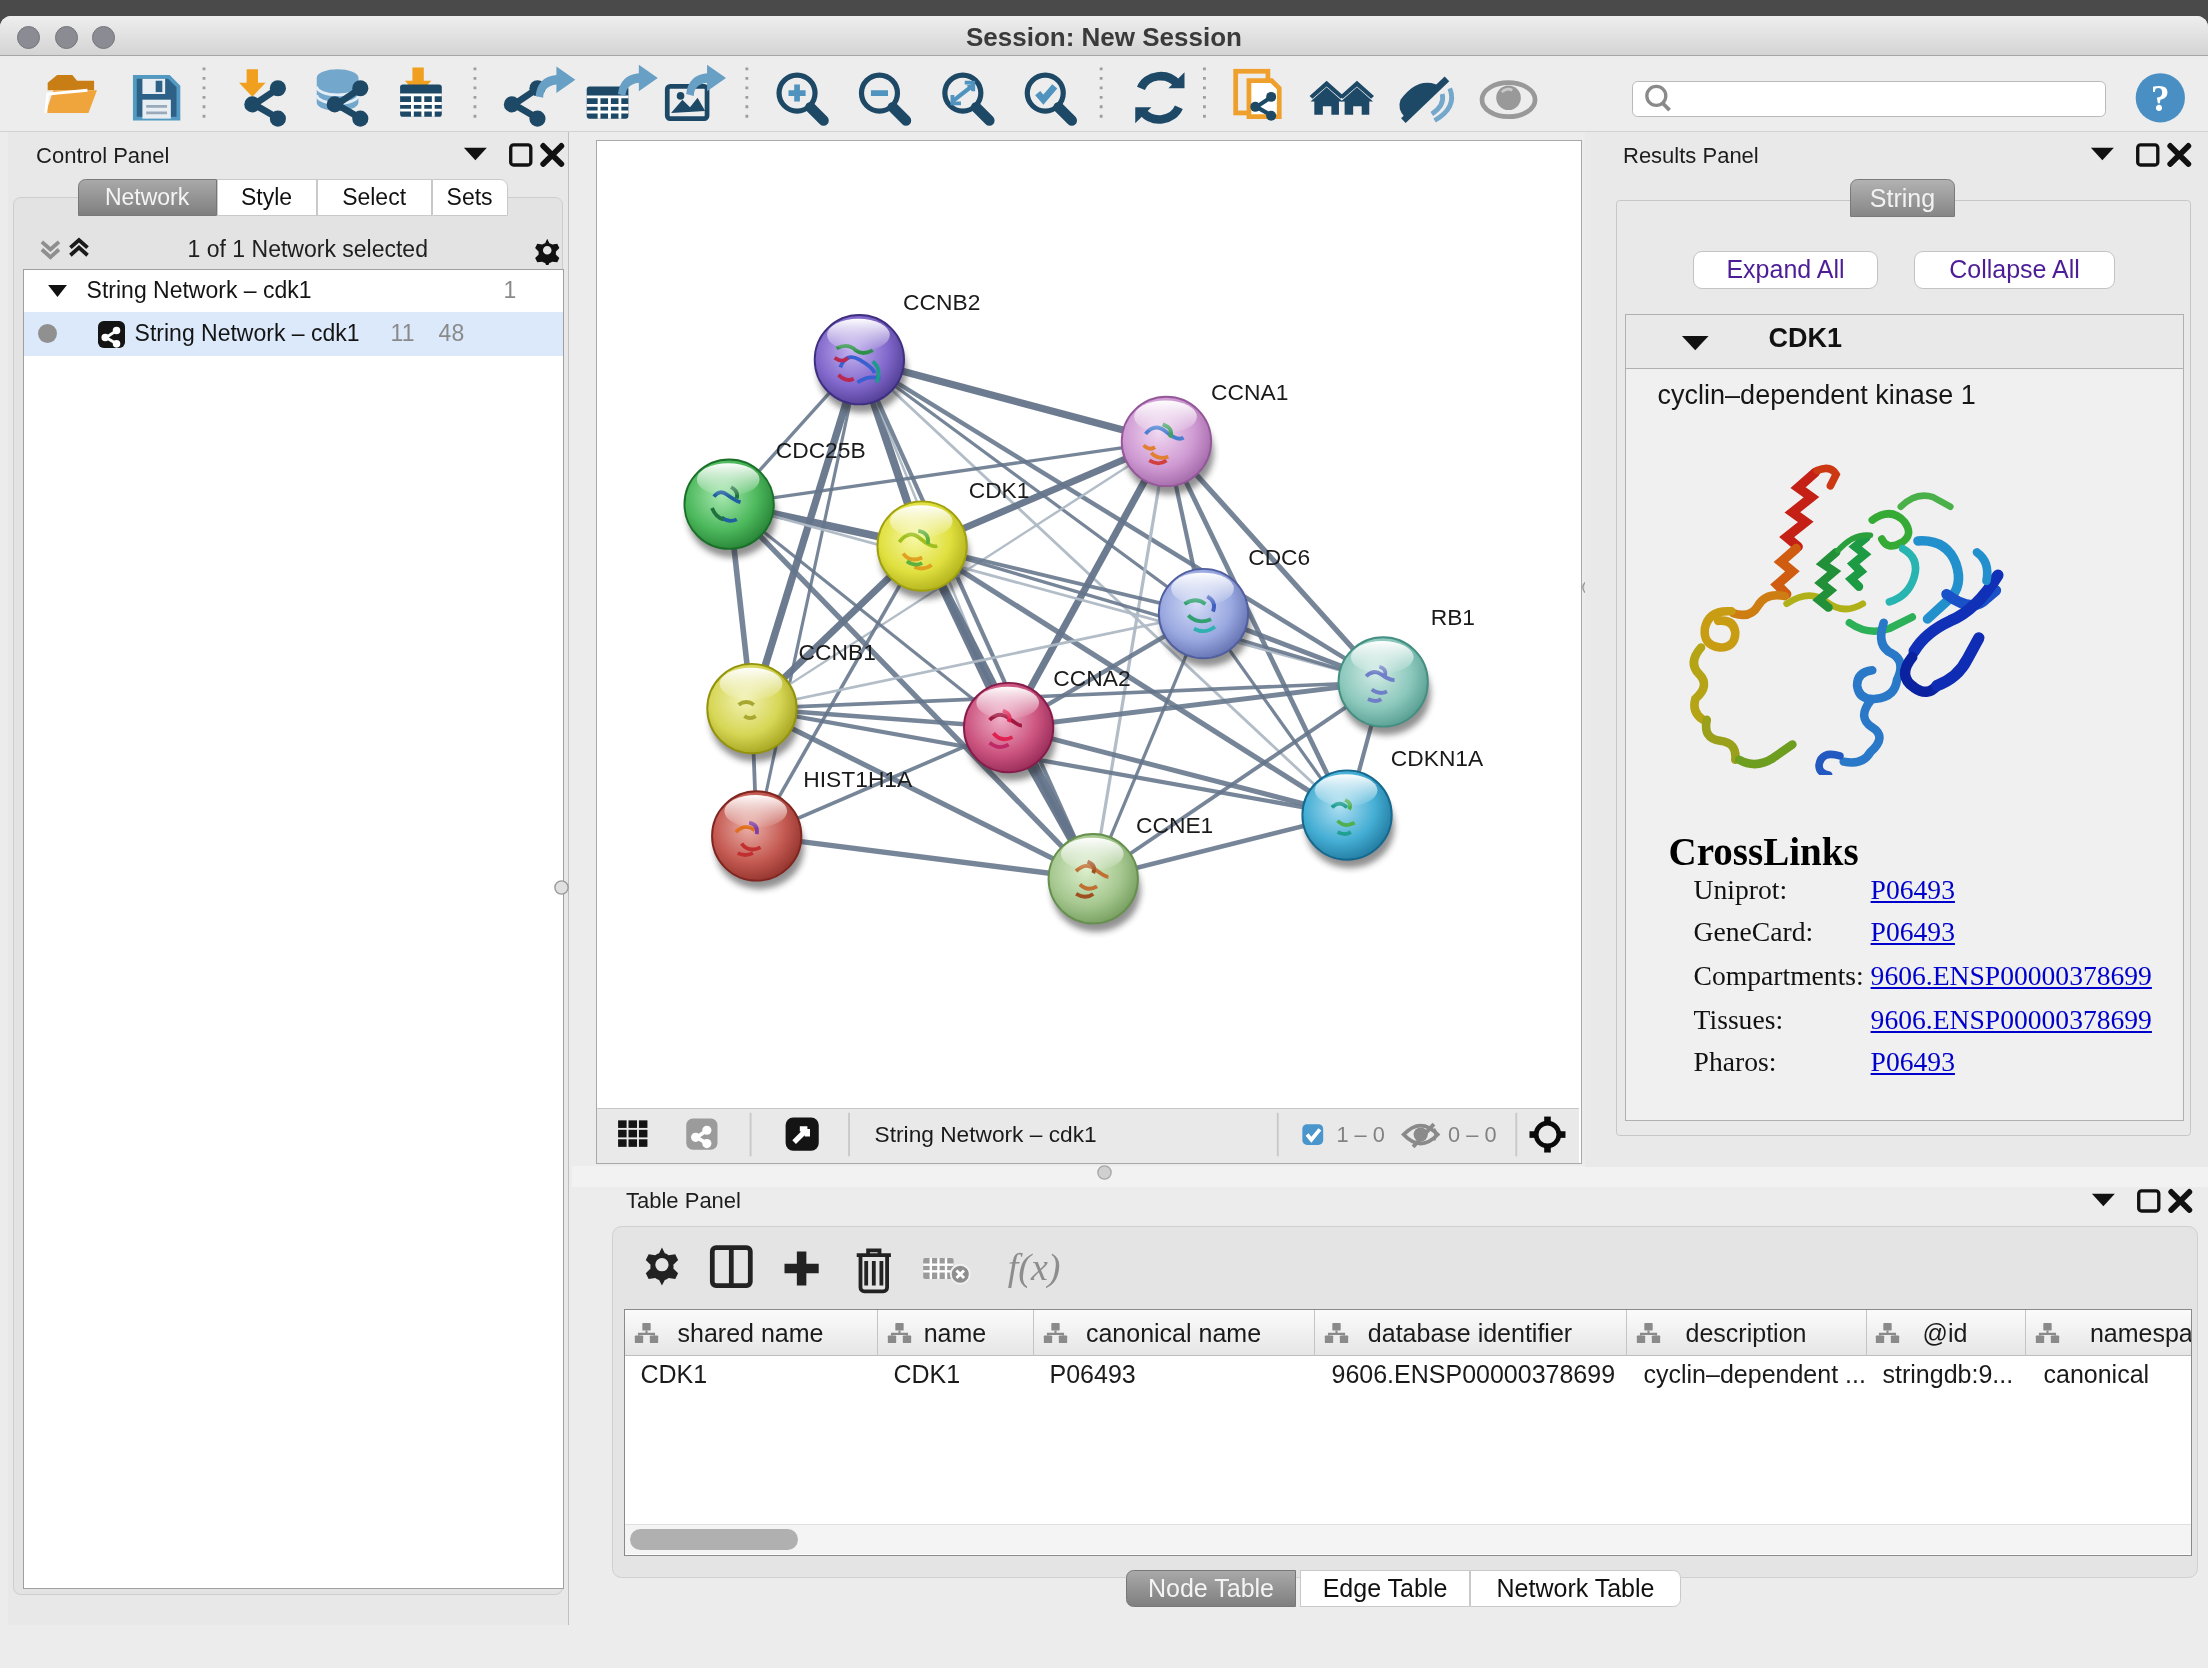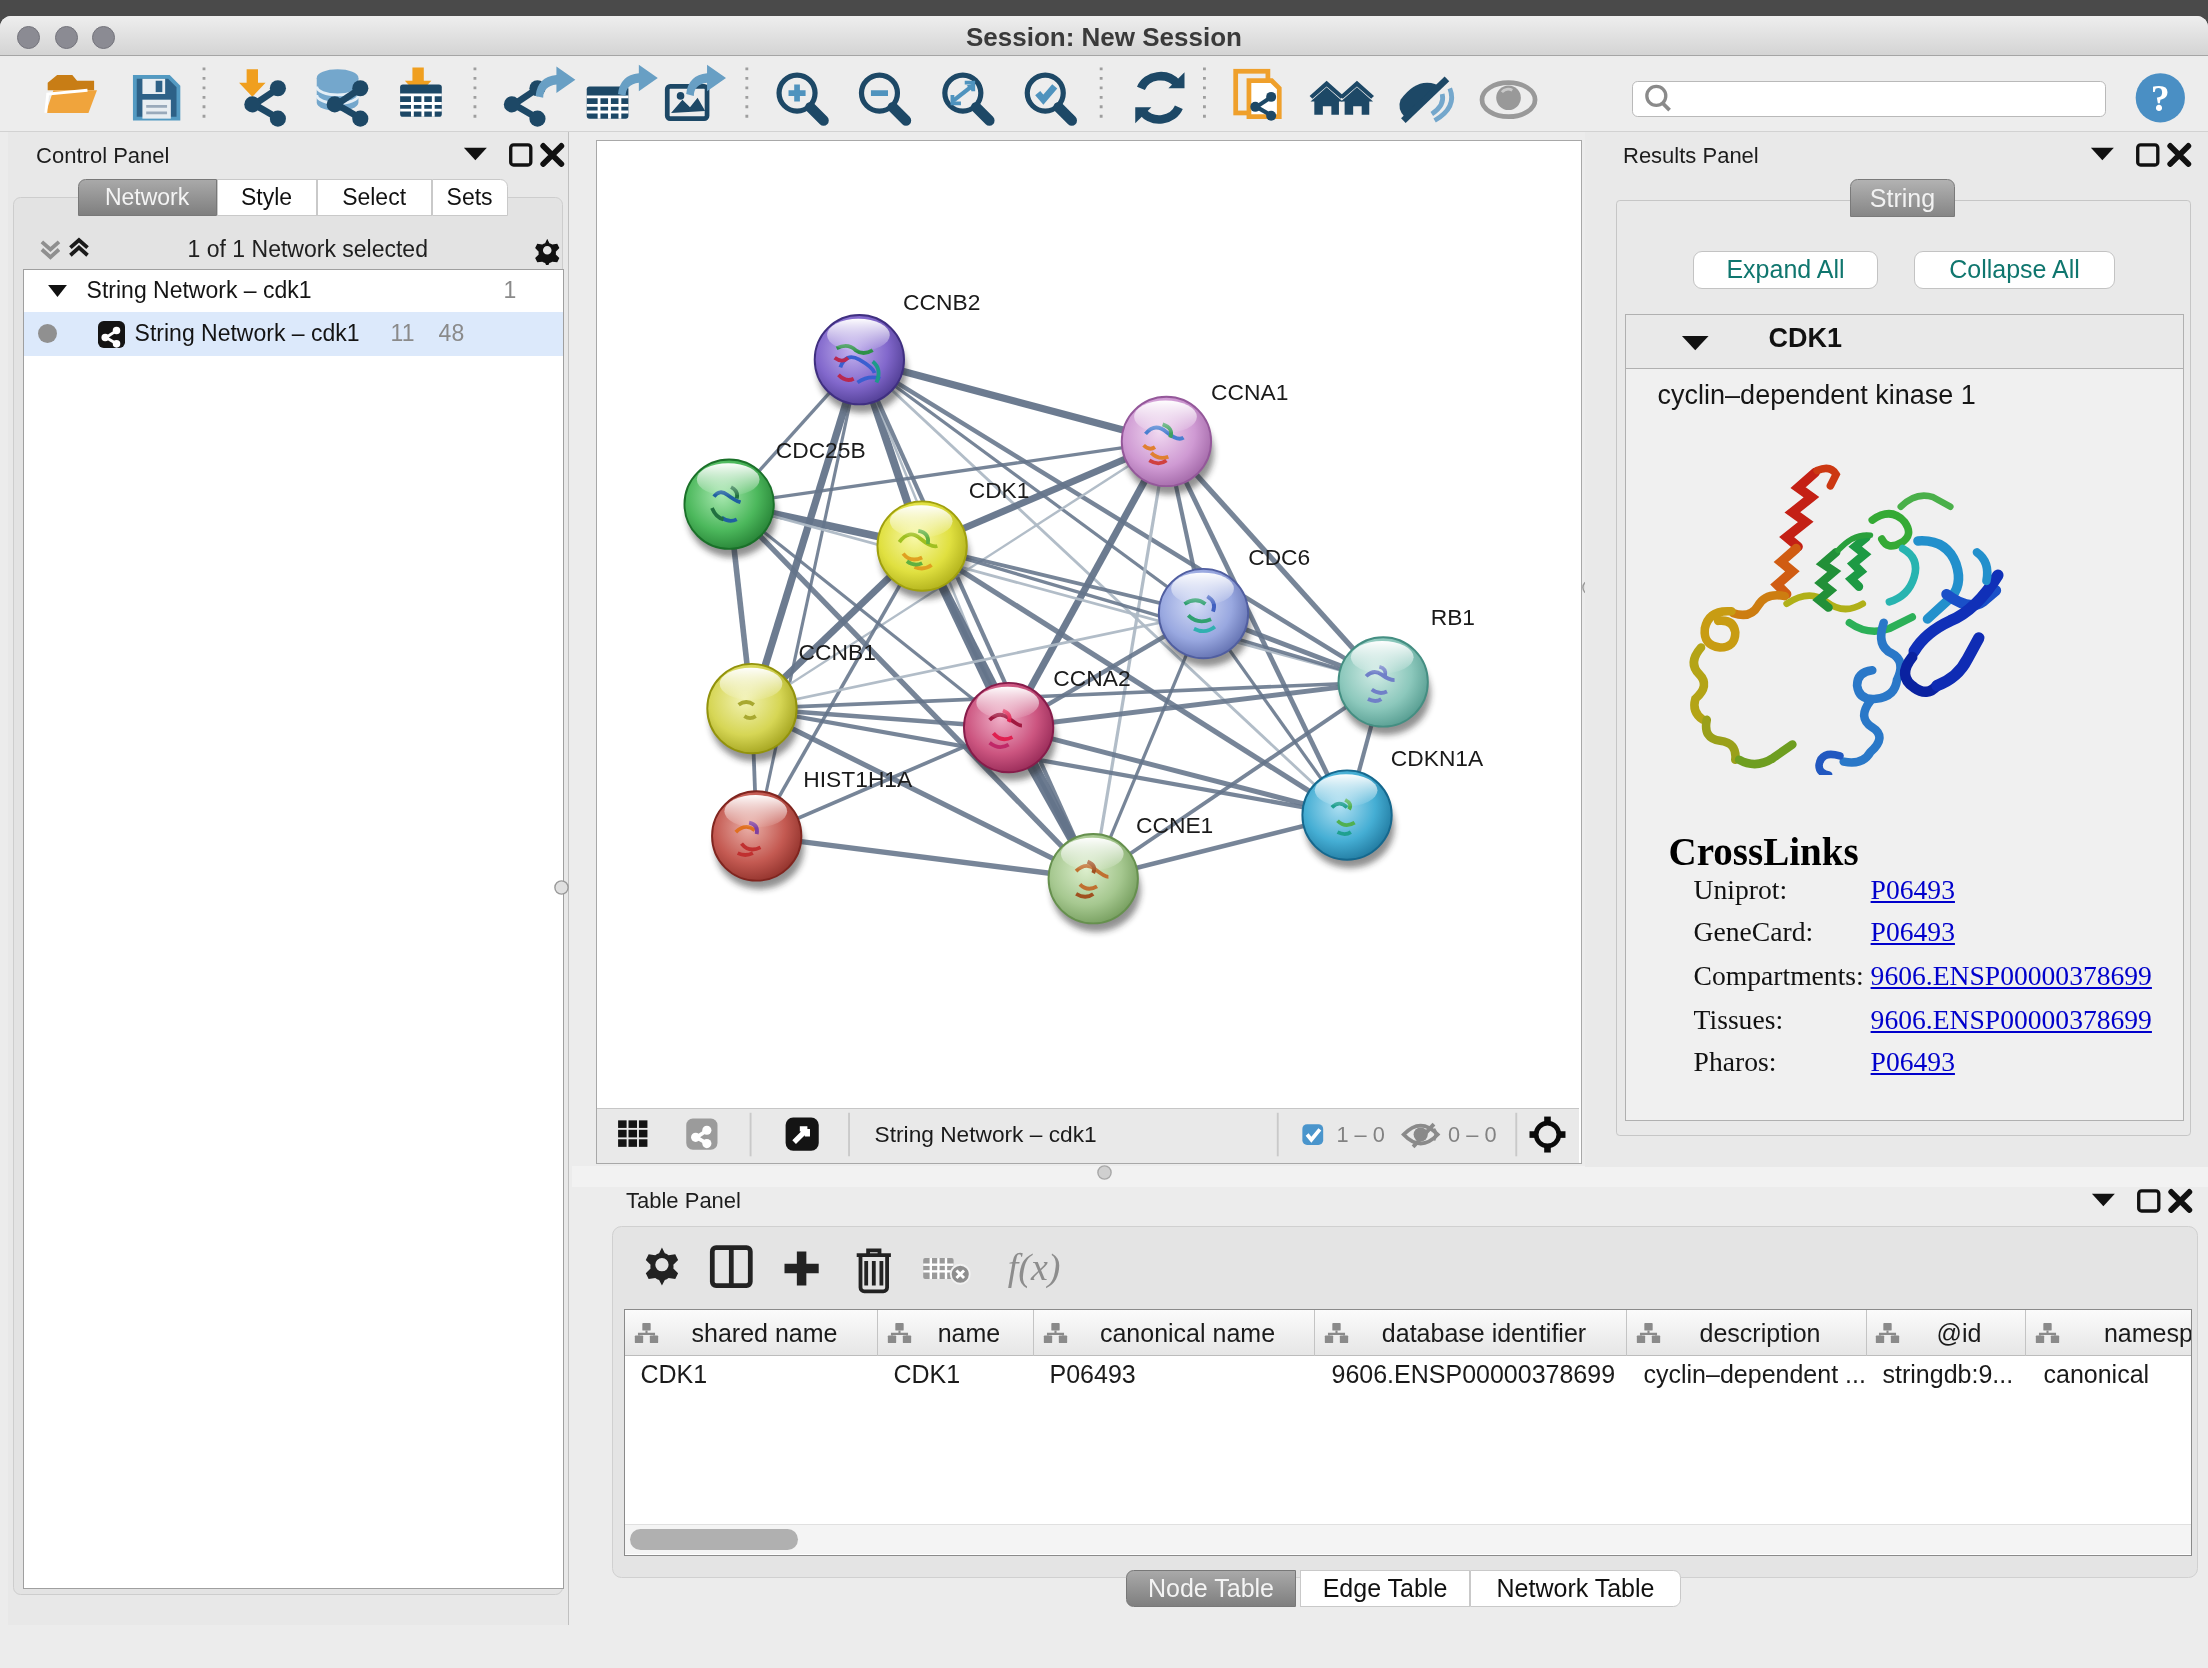--- a/index.html
+++ b/index.html
@@ -21,34 +21,34 @@
 #cp-sel { position:absolute; left:180px; top:95px; height:44px; font-size:23px; color:#202020; line-height:44px; }
 #cp-list { position:absolute; left:15px; top:137px; width:541px; height:1320px; background:#ffffff; border:1.9px solid #9f9f9f; }
 
 #netview { position:absolute; left:596px; top:124px; width:986px; height:1024px; background:#ffffff; border:1.9px solid #a8a8a8; }
 #nettools { position:absolute; left:0px; bottom:0px; width:982px; height:55px; background:#e9e9e9; border-top:1.9px solid #c6c6c6; }
 
 #rpanel { position:absolute; left:1585px; top:116px; width:624px; height:1035px; background:#e9e9e9; }
 #rp-title { position:absolute; left:38px; top:11.4px; font-size:22px; color:#1c1c1c; }
 #stringtab { position:absolute; left:265px; top:47px; width:105px; height:38px; background:linear-gradient(#b2b2b2,#868686); border:1px solid #7a7a7a; border-radius:7.6px 7.6px 0 0; color:#f2f2f2; font-size:25px; text-align:center; line-height:36px; }
 #rp-box { position:absolute; left:31px; top:68px; width:575px; height:936px; background:#e9e9e9; border:1.9px solid #c6c6c6; border-radius:3.8px; }
-.rbtn { position:absolute; top:50px; height:38px; background:#fff; border:1.9px solid #c3c3c3; border-radius:9px; font-size:25px; text-align:center; line-height:34px; color:#0f766e; }
+.rbtn { position:absolute; top:50px; height:38px; background:#fff; border:1.9px solid #c3c3c3; border-radius:9px; font-size:25px; text-align:center; line-height:34px; color:#4c1d95; }
 #rp-inner { position:absolute; left:7.6px; top:113px; width:559px; height:807px; border:1.9px solid #b0b0b0; background:#f0f0f0; }
 #cdk1hdr { position:absolute; left:0; top:0; width:100%; height:54px; border-bottom:1.9px solid #b0b0b0; background:#e9e9e9; }
 .xrow { position:absolute; left:0; width:100%; height:38px; font-family:"Liberation Serif", serif; font-size:27.6px; }
 .xl { position:absolute; left:68px; color:#111; }
 .xv { position:absolute; left:245px; color:#0000cc; text-decoration:underline; }
 
 #tpanel { position:absolute; left:0px; top:1151px; width:1992px; height:458px; }
 #tp-title { position:absolute; left:626px; top:21px; font-size:22px; color:#1c1c1c; }
 #tp-box { position:absolute; left:612px; top:59px; width:1586px; height:352px; background:#e4e4e4; border:1px solid #d0d0d0; border-radius:9.5px; }
 #tbl { position:absolute; left:10.5px; top:82px; width:1568px; height:247px; background:#fff; border:1.9px solid #8a8a8a; overflow:hidden; }
 #tblhdr { position:absolute; left:0; top:0; width:100%; height:46px; background:linear-gradient(#fbfbfb,#e6e6e6); border-bottom:1.9px solid #bcbcbc; }
 .col { position:absolute; top:0; height:46px; border-right:1.9px solid #c4c4c4; }
-.colname { position:absolute; top:0; width:100%; text-align:center; font-size:25px; line-height:46px; color:#1a1a1a;margin-left:14px; }
+.colname { position:absolute; top:0; width:100%; text-align:center; font-size:25px; line-height:46px; color:#1a1a1a; }
 .cell { position:absolute; top:50px; font-size:25px; color:#1a1a1a; }
 .btab { position:absolute; top:403px; height:37px; font-size:25px; text-align:center; line-height:35px; background:#fff; border:1px solid #c9c9c9; color:#111; }
 .tabsel2 { background:linear-gradient(#a9a9a9,#7f7f7f); color:#f4f4f4; border-color:#787878; }
 .treeic { position:absolute; left:9.5px; top:12.4px; }
 
 #statusbar { position:absolute; left:0; top:1609px; width:2208px; height:59px; background:#ececec; border-top:1.9px solid #c8c8c8; }
 .sbtn { position:absolute; top:15px; width:63px; height:38px; background:linear-gradient(#fdfdfd,#ededed); border:1.9px solid #b5b5b5; border-radius:3.8px; }
 #membtn { position:absolute; left:2048px; top:3.8px; width:137px; height:44px; background:linear-gradient(#fdfdfd,#f0f0f0); border:1.9px solid #ababab; border-radius:3.8px; font-size:24px; line-height:40px; color:#111; text-align:left; padding-left:43px; }
 </style>
 </head>

